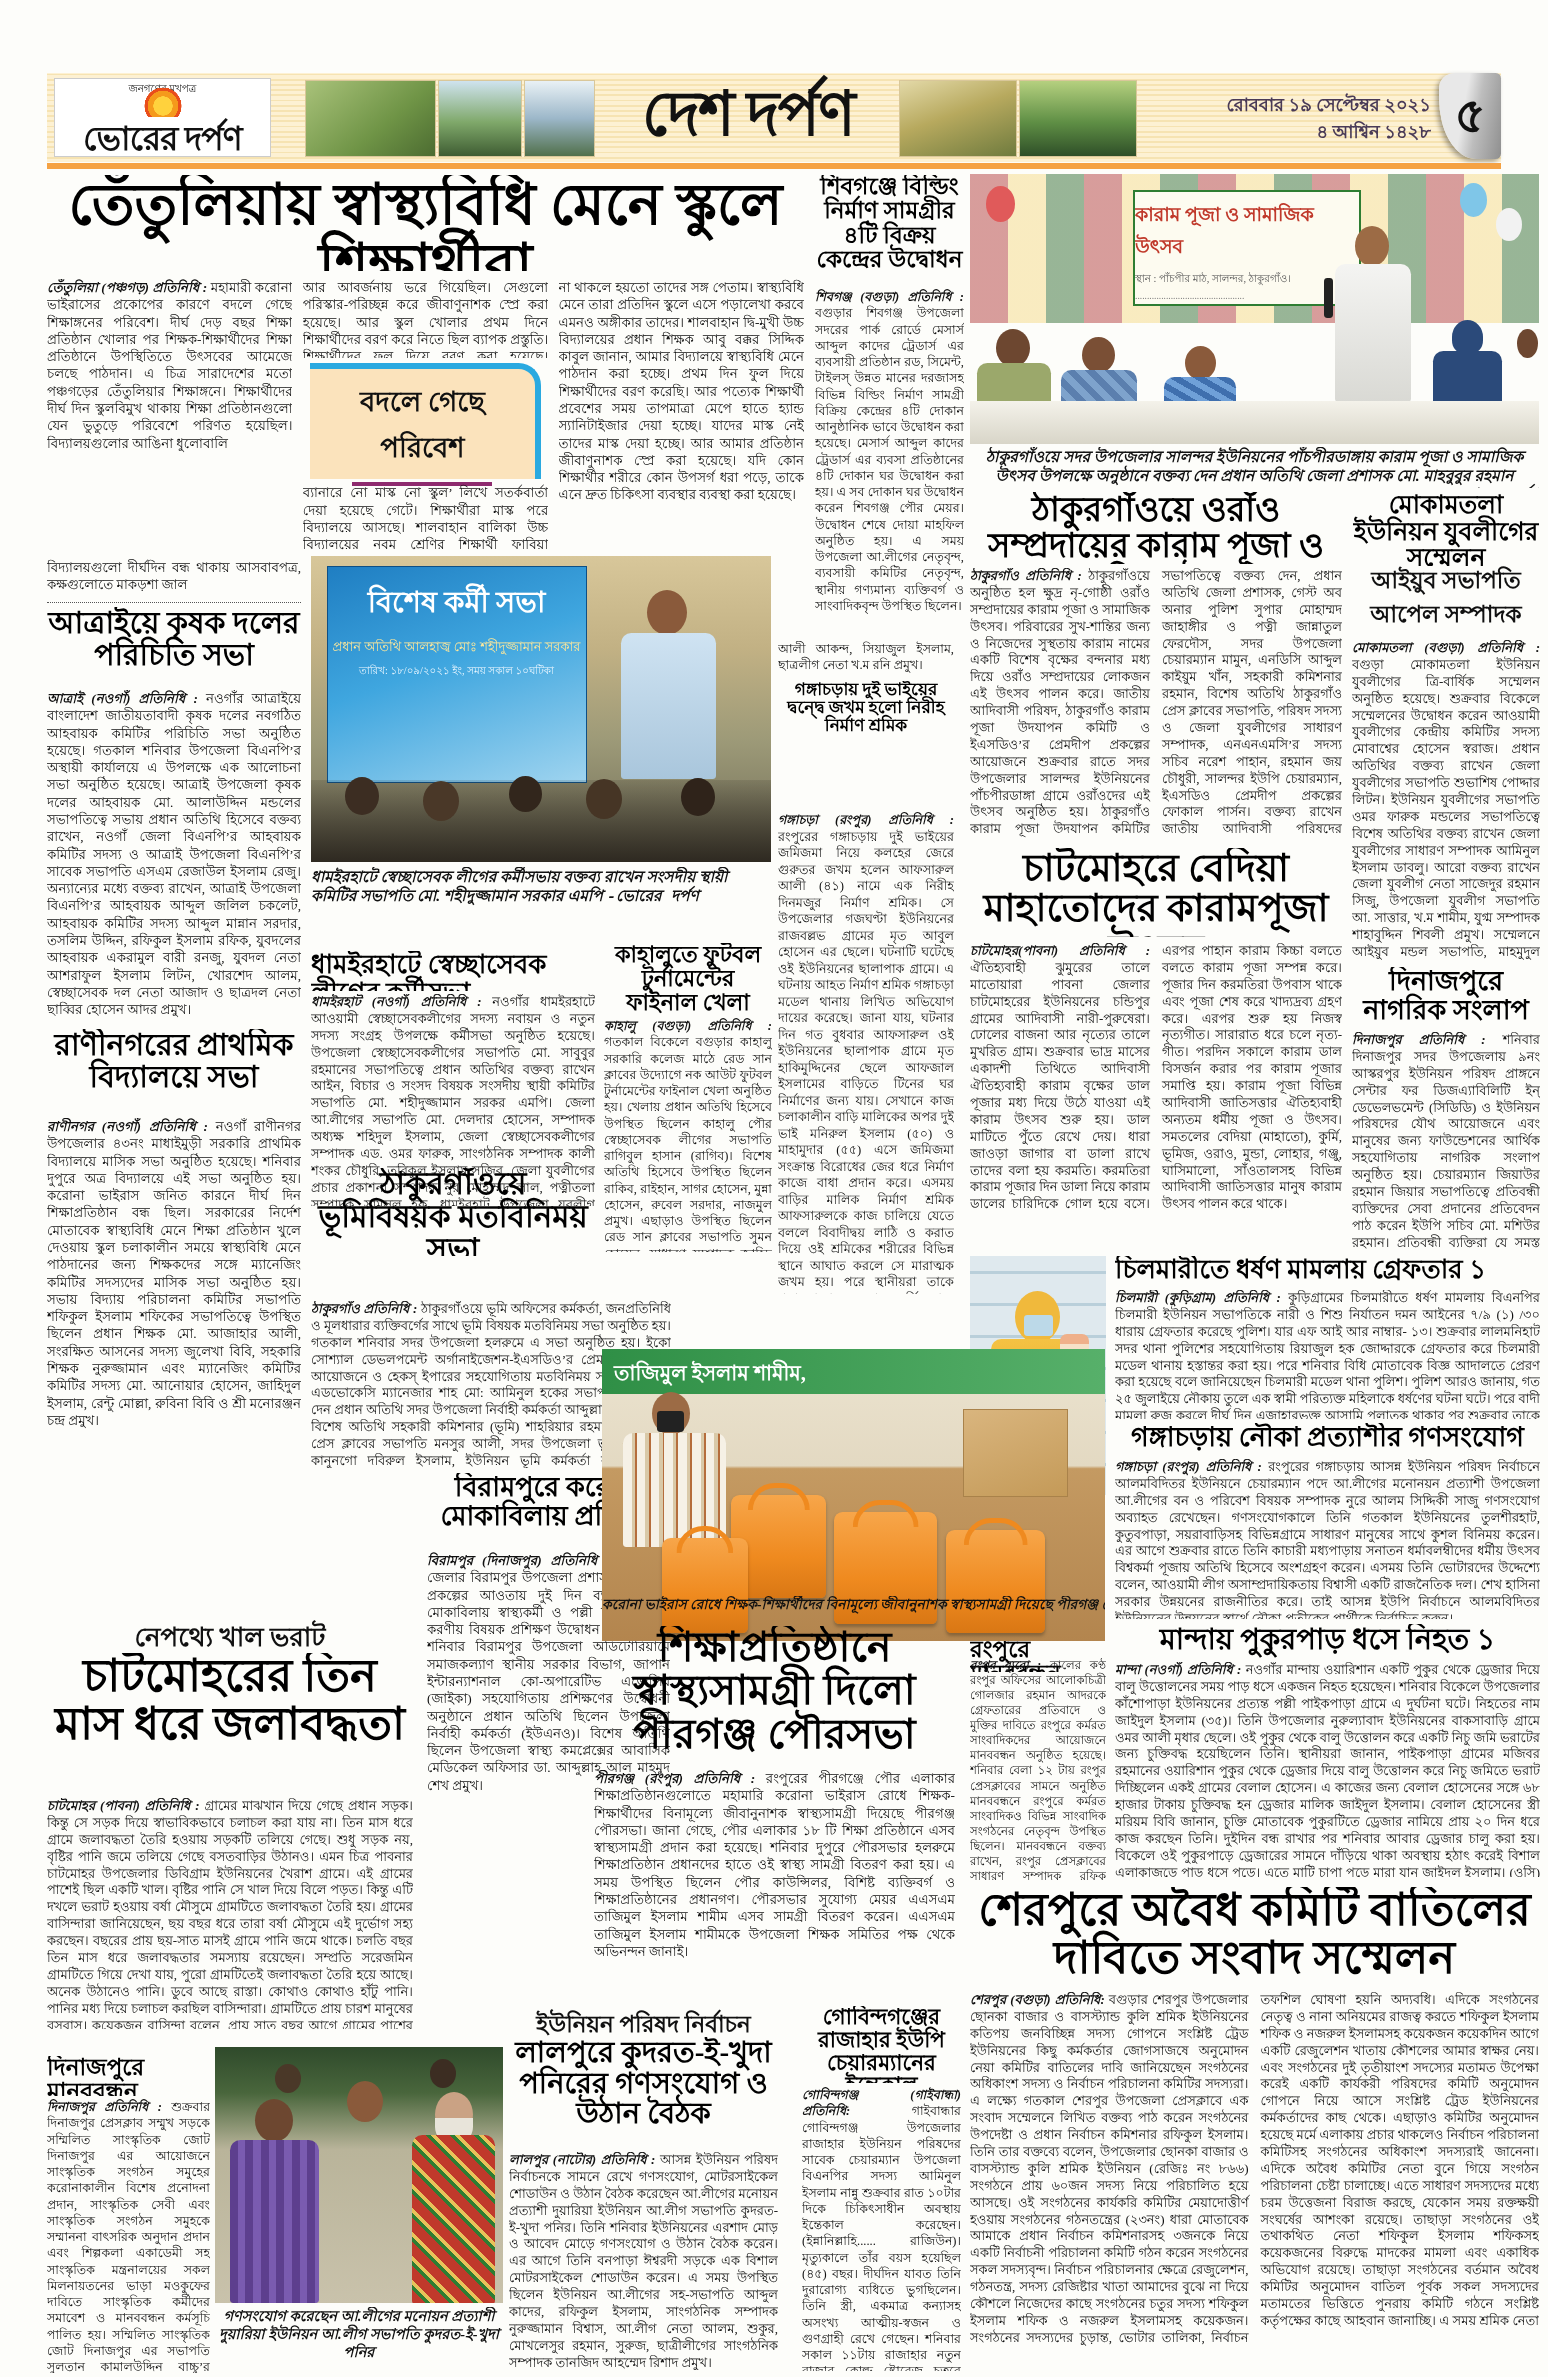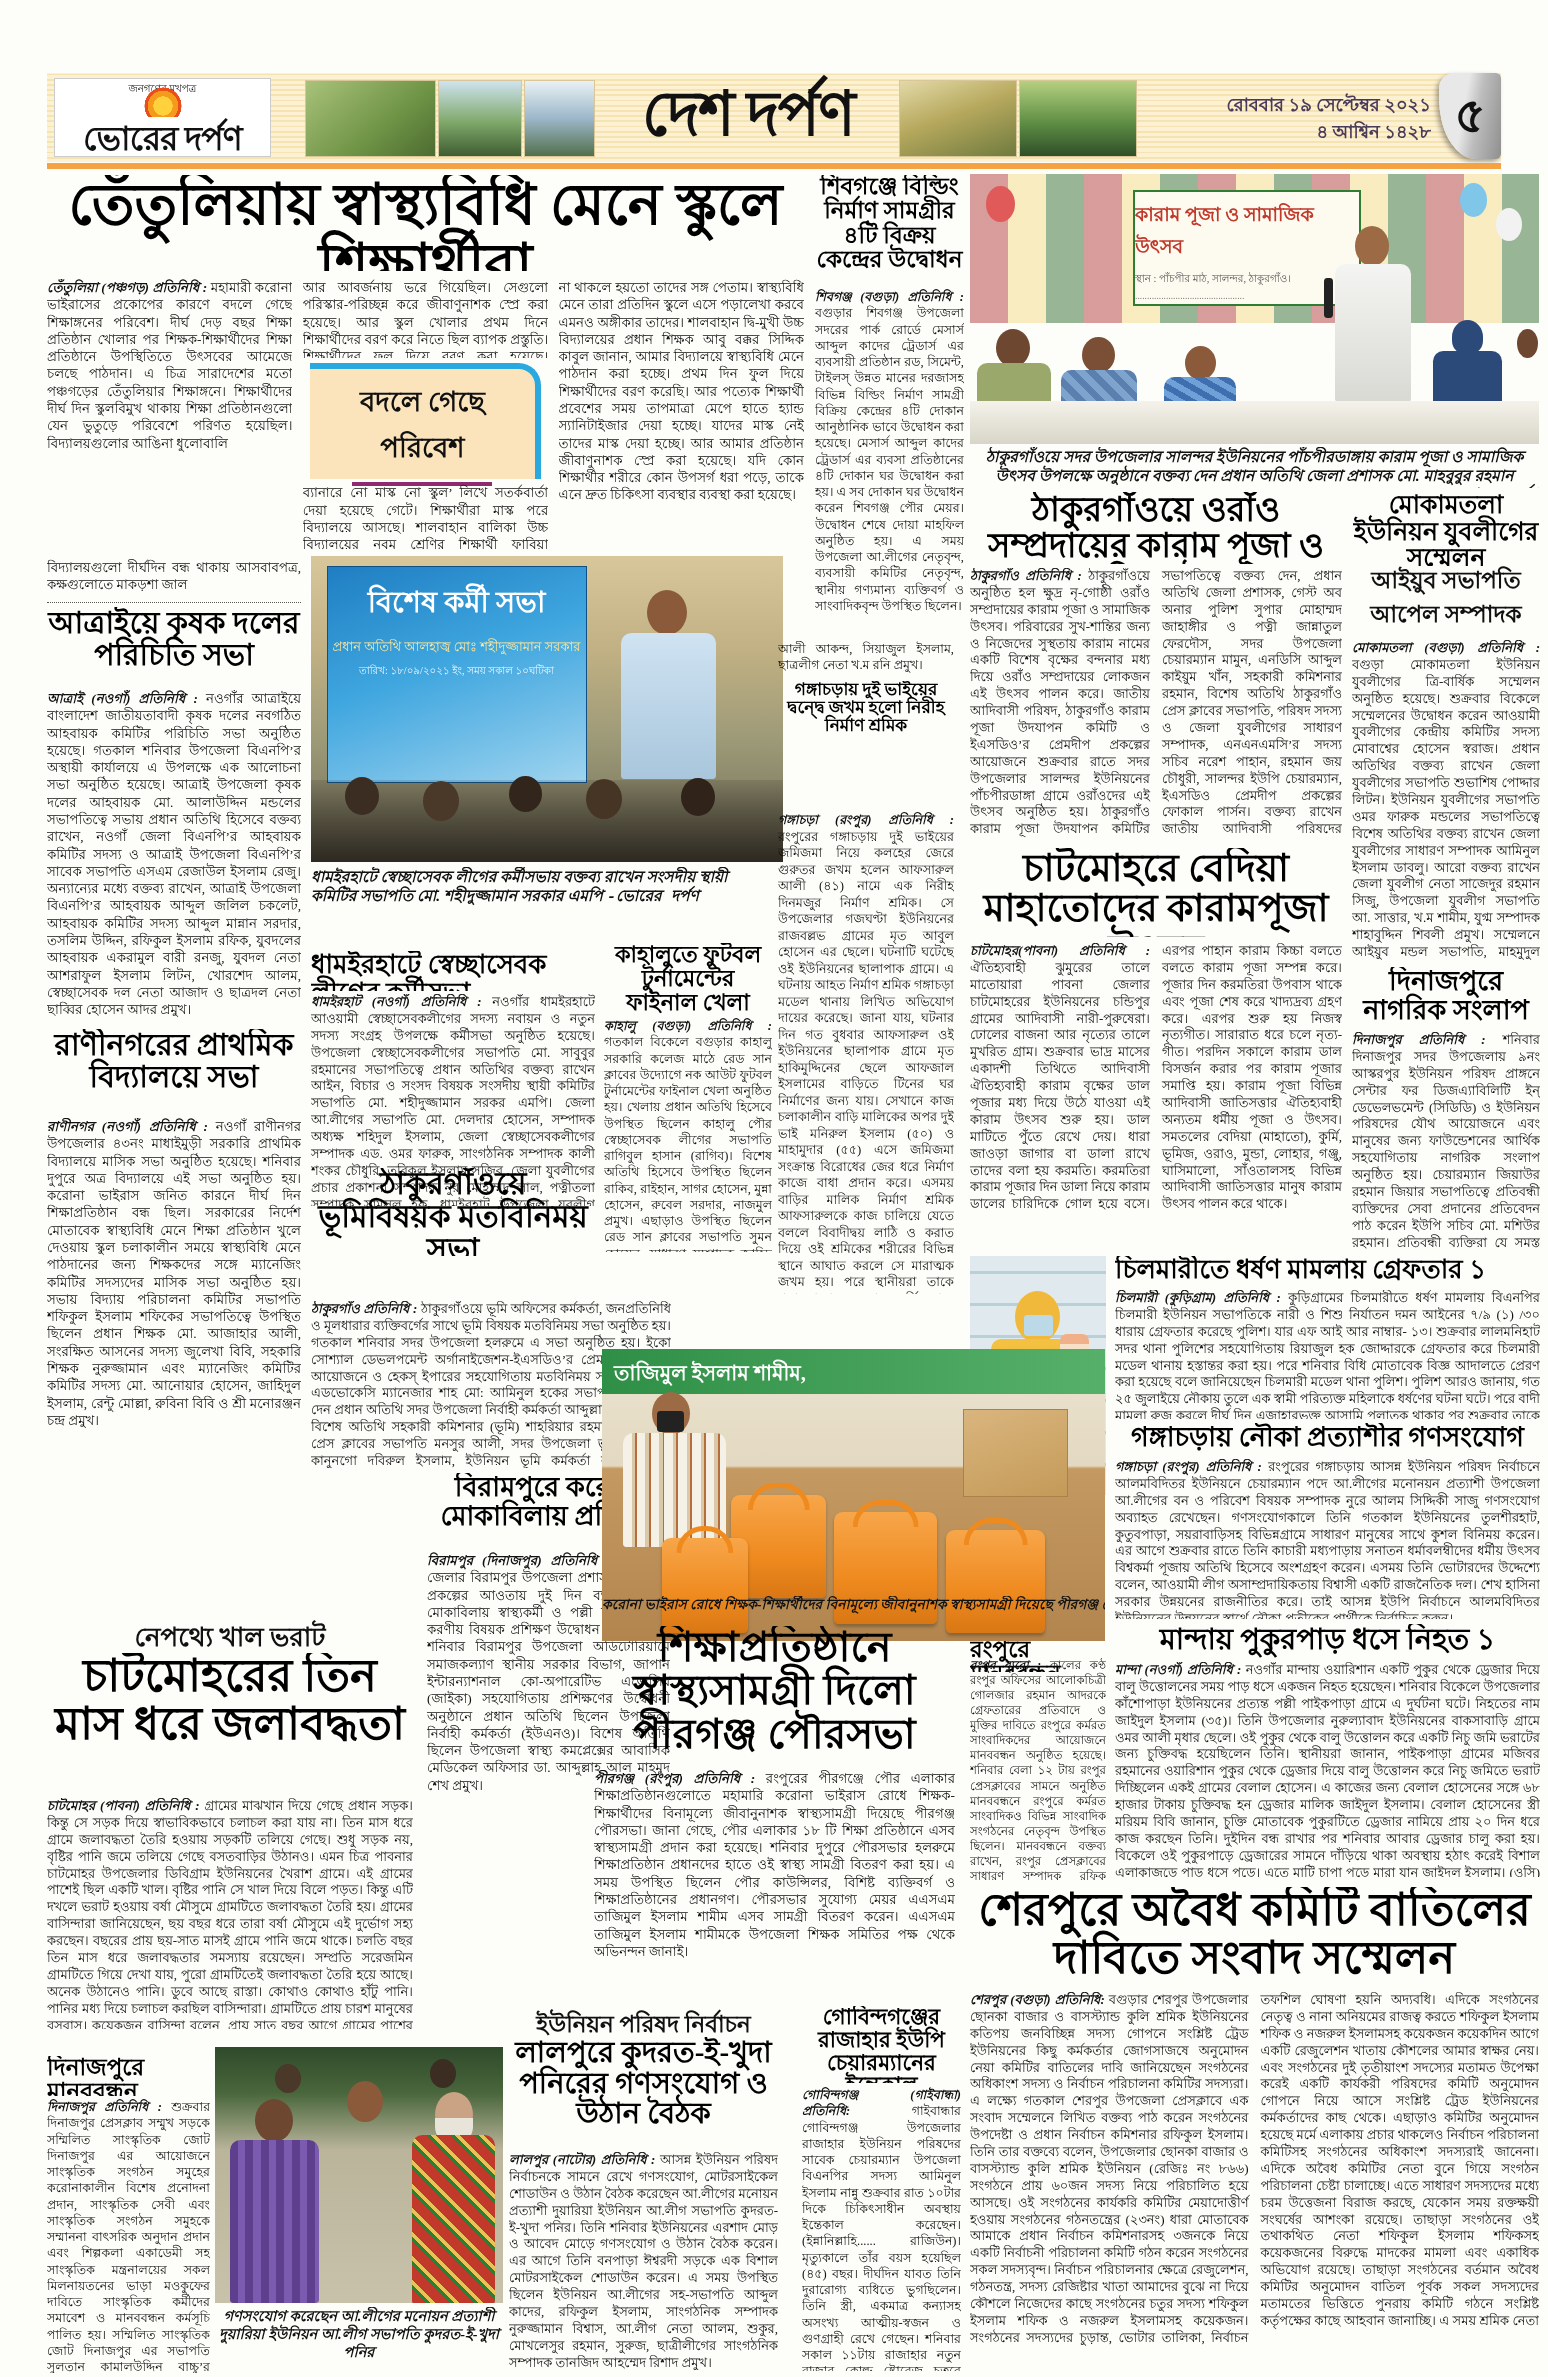--- a/index.html
+++ b/index.html
@@ -28,21 +28,21 @@
   #env-box .rule{width:62%;height:4.3px;background:#8e2a6e;margin:8.6px auto 0;}
   
   .photo{overflow:hidden;}
   .fig{position:absolute;}
   .head{position:absolute;border-radius:50%;}
   .banner{position:absolute;background:#fdfbf0;border:2.6px solid #2e7d32;text-align:left;overflow:hidden;}
   #photo1{background:linear-gradient(180deg,#caa23f 0%,#b08a32 22%,#88914f 45%,#5f6b45 70%,#46493а 100%,#444 100%);}
   #photo1 .drape{position:absolute;inset:0 0 45% 0;background:repeating-linear-gradient(90deg,rgba(170,40,40,.45) 0 38px,rgba(244,214,122,.45) 38px 76px,rgba(52,110,52,.5) 76px 114px);}
   #photo1 .table{position:absolute;left:0;right:0;bottom:0;height:16%;background:linear-gradient(180deg,#f4f2ea,#d8d5c8);}
   .balloon{position:absolute;border-radius:50%;}
-  #photo2{background:linear-gradient(180deg,#d8c79a 0%,#c2b184 30%,#9d9a78 60%,#6e6a55 100%);padding-left:12px;}
+  #photo2{background:linear-gradient(180deg,#d8c79a 0%,#c2b184 30%,#9d9a78 60%,#6e6a55 100%);}
   #poster{position:absolute;background:linear-gradient(160deg,#1f7ec2 0%,#3fa6df 45%,#9fd4ef 100%);border:1.7px solid #0e4f85;color:#fff;text-align:center;overflow:hidden;}
   #photo3{background:linear-gradient(180deg,#ece4d0 0%,#e3d9c2 40%,#c49a62 41%,#b3854e 100%);margin-top:48px;}
   #photo3 .gbanner{position:absolute;background:linear-gradient(90deg,#2f8f46,#57b06a);color:#fff;font-weight:bold;}
   .bag{position:absolute;background:linear-gradient(180deg,#f7a64a,#ef8a1f 60%,#d97714);border-radius:8.6px 8.6px 5.2px 5.2px;box-shadow:0 2.6px 3.4px rgba(0,0,0,.25);}
   .bag::before{content:"";position:absolute;left:50%;top:-12px;transform:translateX(-50%);width:55%;height:22.4px;border:5.2px solid #ef8a1f;border-bottom:none;border-radius:34px 34px 0 0;}
   #photo4{background:repeating-linear-gradient(0deg,#dfe9ee 0 29px,#b9cfda 29px 32px),repeating-linear-gradient(90deg,rgba(223,233,238,.0) 0 29px,rgba(185,207,218,.8) 29px 32px);}
   #photo5{background:linear-gradient(180deg,#2f4a2b 0%,#49663c 18%,#b9b49a 40%,#c9c2ab 100%);}
   .shirt{position:absolute;border-radius:10.3px 10.3px 3.4px 3.4px;}
   .caption-credit{font-weight:bold;font-family:Liberation Mono, monospace;}
   .kicker{font-weight:bold;text-align:center;}

